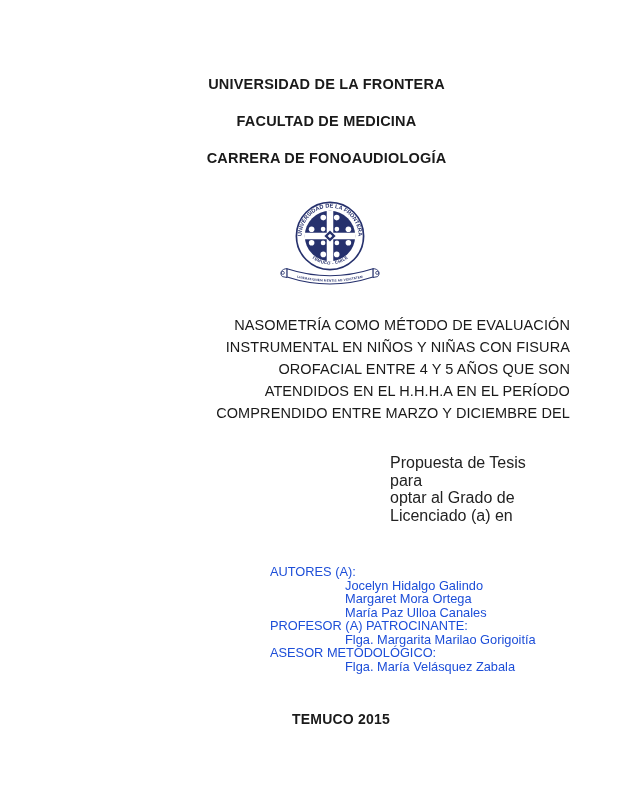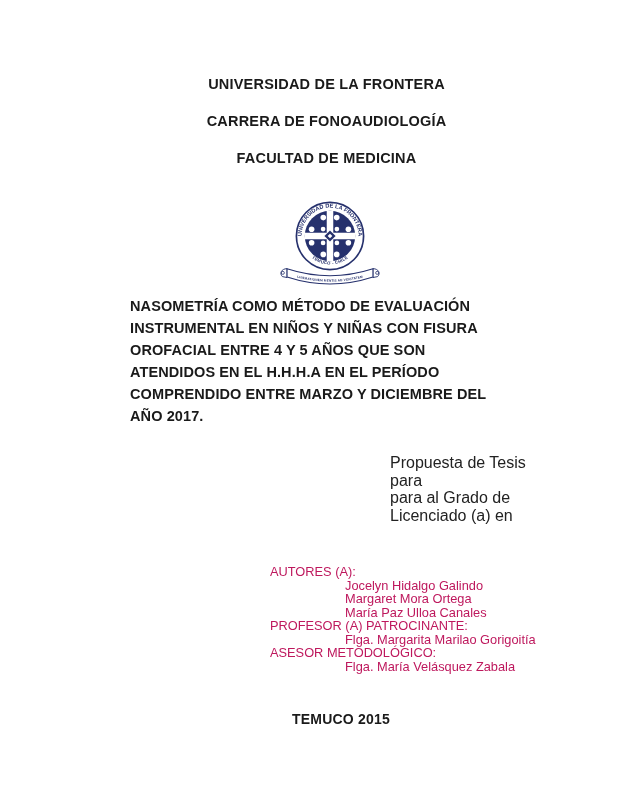--- a/index.html
+++ b/index.html
@@ -13,47 +13,47 @@
   }
   .headers{
     position:absolute;top:66px;left:35px;width:583px;
     text-align:center;font-weight:bold;font-size:14.5px;line-height:37px;
     letter-spacing:.2px;
   }
   .seal-wrap{position:absolute;top:189px;left:274px;width:112px;height:108px;}
   .seal-wrap svg{display:block;width:112px;height:108px;}
   .seal-text{font-family:"Liberation Sans", sans-serif;font-weight:bold;}
   .title-block{
-    position:absolute;top:295px;left:130px;width:440px;
-    text-align:left;font-weight:bold;font-size:14.5px;line-height:22px;
+    position:absolute;top:314px;left:130px;width:440px;
+    text-align:right;font-weight:normal;font-size:14.5px;line-height:22px;
     letter-spacing:.1px;
   }
   .thesis-note{
     position:absolute;top:454px;left:390px;width:170px;
     font-size:16px;line-height:17.5px;color:#222;
   }
   .credits{
     position:absolute;top:565px;left:270px;width:300px;
-    font-size:12.8px;line-height:13.5px;color:#be185d;
+    font-size:12.8px;line-height:13.5px;color:#1d4ed8;
   }
   .credits .indent{padding-left:75px;}
   .city{
     position:absolute;top:711px;left:292px;
     font-weight:bold;font-size:14px;letter-spacing:.2px;
   }
 </style>
 </head>
 <body>
 
 <div class="page">
 
   <div class="headers">
     <div>UNIVERSIDAD DE LA FRONTERA</div>
+    <div>FACULTAD DE MEDICINA</div>
     <div>CARRERA DE FONOAUDIOLOGÍA</div>
-    <div>FACULTAD DE MEDICINA</div>
   </div>
 
   <div class="seal-wrap">
     <svg viewBox="0 0 120 115" xmlns="http://www.w3.org/2000/svg">
 
       <g>
         <path d="M14,85 C8,85 5.5,90 9,93.5 L14,94.5 Z" fill="#ffffff" stroke="#26316d" stroke-width="1"></path>
         <path d="M106,85 C112,85 114.5,90 111,93.5 L106,94.5 Z" fill="#ffffff" stroke="#26316d" stroke-width="1"></path>
         <circle cx="9.5" cy="89.5" r="1.6" fill="none" stroke="#26316d" stroke-width="0.8"></circle>
         <circle cx="110.5" cy="89.5" r="1.6" fill="none" stroke="#26316d" stroke-width="0.8"></circle>
@@ -97,26 +97,25 @@
       </text>
     </svg>
   </div>
 
   <div class="title-block">
     <div>NASOMETRÍA COMO MÉTODO DE EVALUACIÓN</div>
     <div>INSTRUMENTAL EN NIÑOS Y NIÑAS CON FISURA</div>
     <div>OROFACIAL ENTRE 4 Y 5 AÑOS QUE SON</div>
     <div>ATENDIDOS EN EL H.H.H.A EN EL PERÍODO</div>
     <div>COMPRENDIDO ENTRE MARZO Y DICIEMBRE DEL</div>
-    <div>AÑO 2017.</div>
   </div>
 
   <div class="thesis-note">
     <div>Propuesta de Tesis para</div>
-    <div>para al Grado de</div>
+    <div>optar al Grado de</div>
     <div>Licenciado (a) en</div>
   </div>
 
   <div class="credits">
     <div>AUTORES (A):</div>
     <div class="indent">Jocelyn Hidalgo Galindo</div>
     <div class="indent">Margaret Mora Ortega</div>
     <div class="indent">María Paz Ulloa Canales</div>
     <div>PROFESOR (A) PATROCINANTE:</div>
     <div class="indent">Flga. Margarita Marilao Gorigoitía</div>

